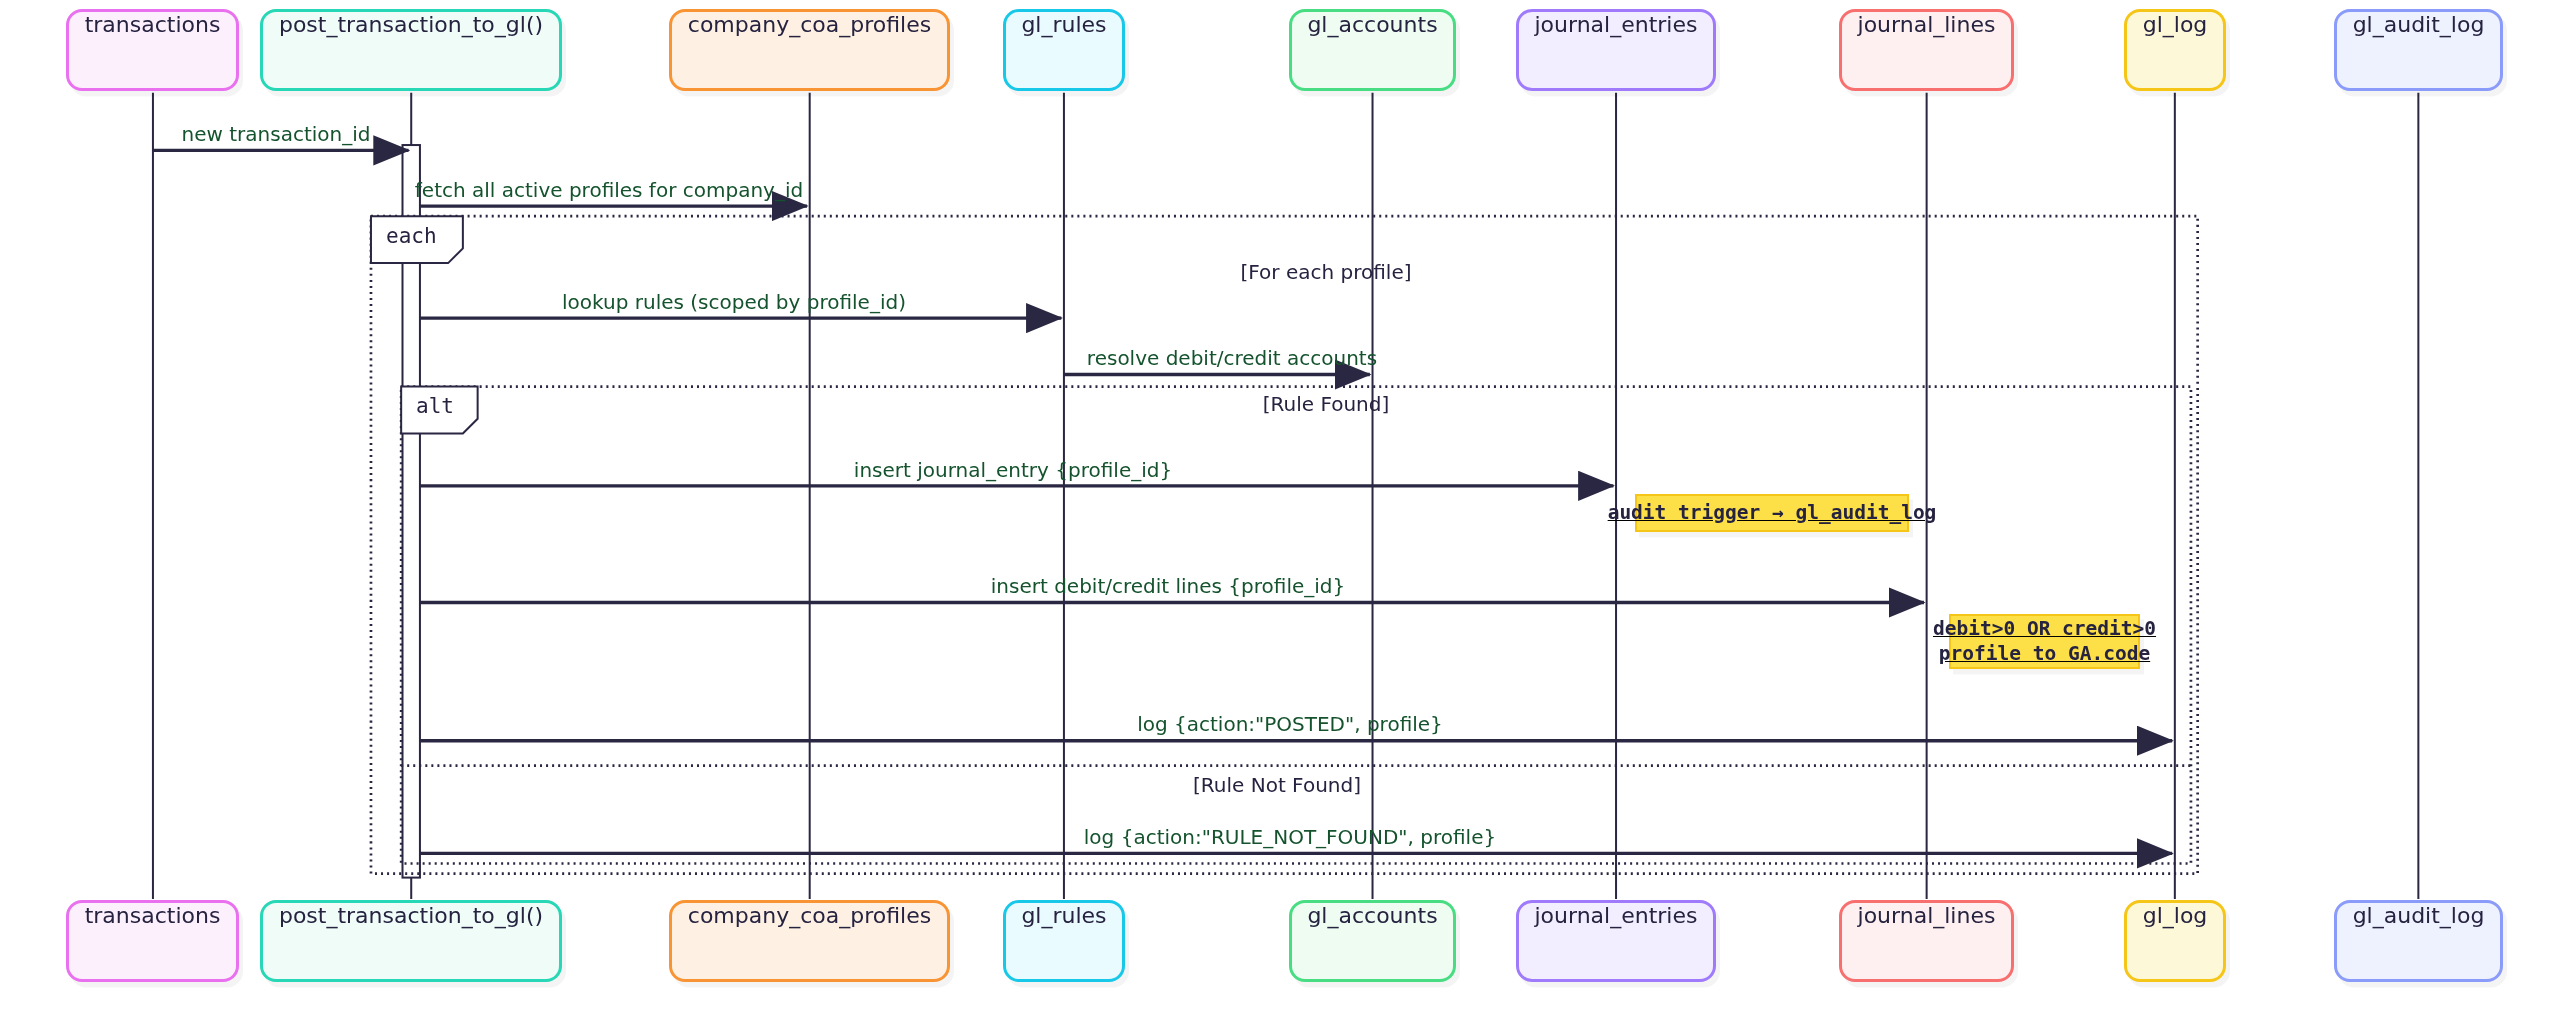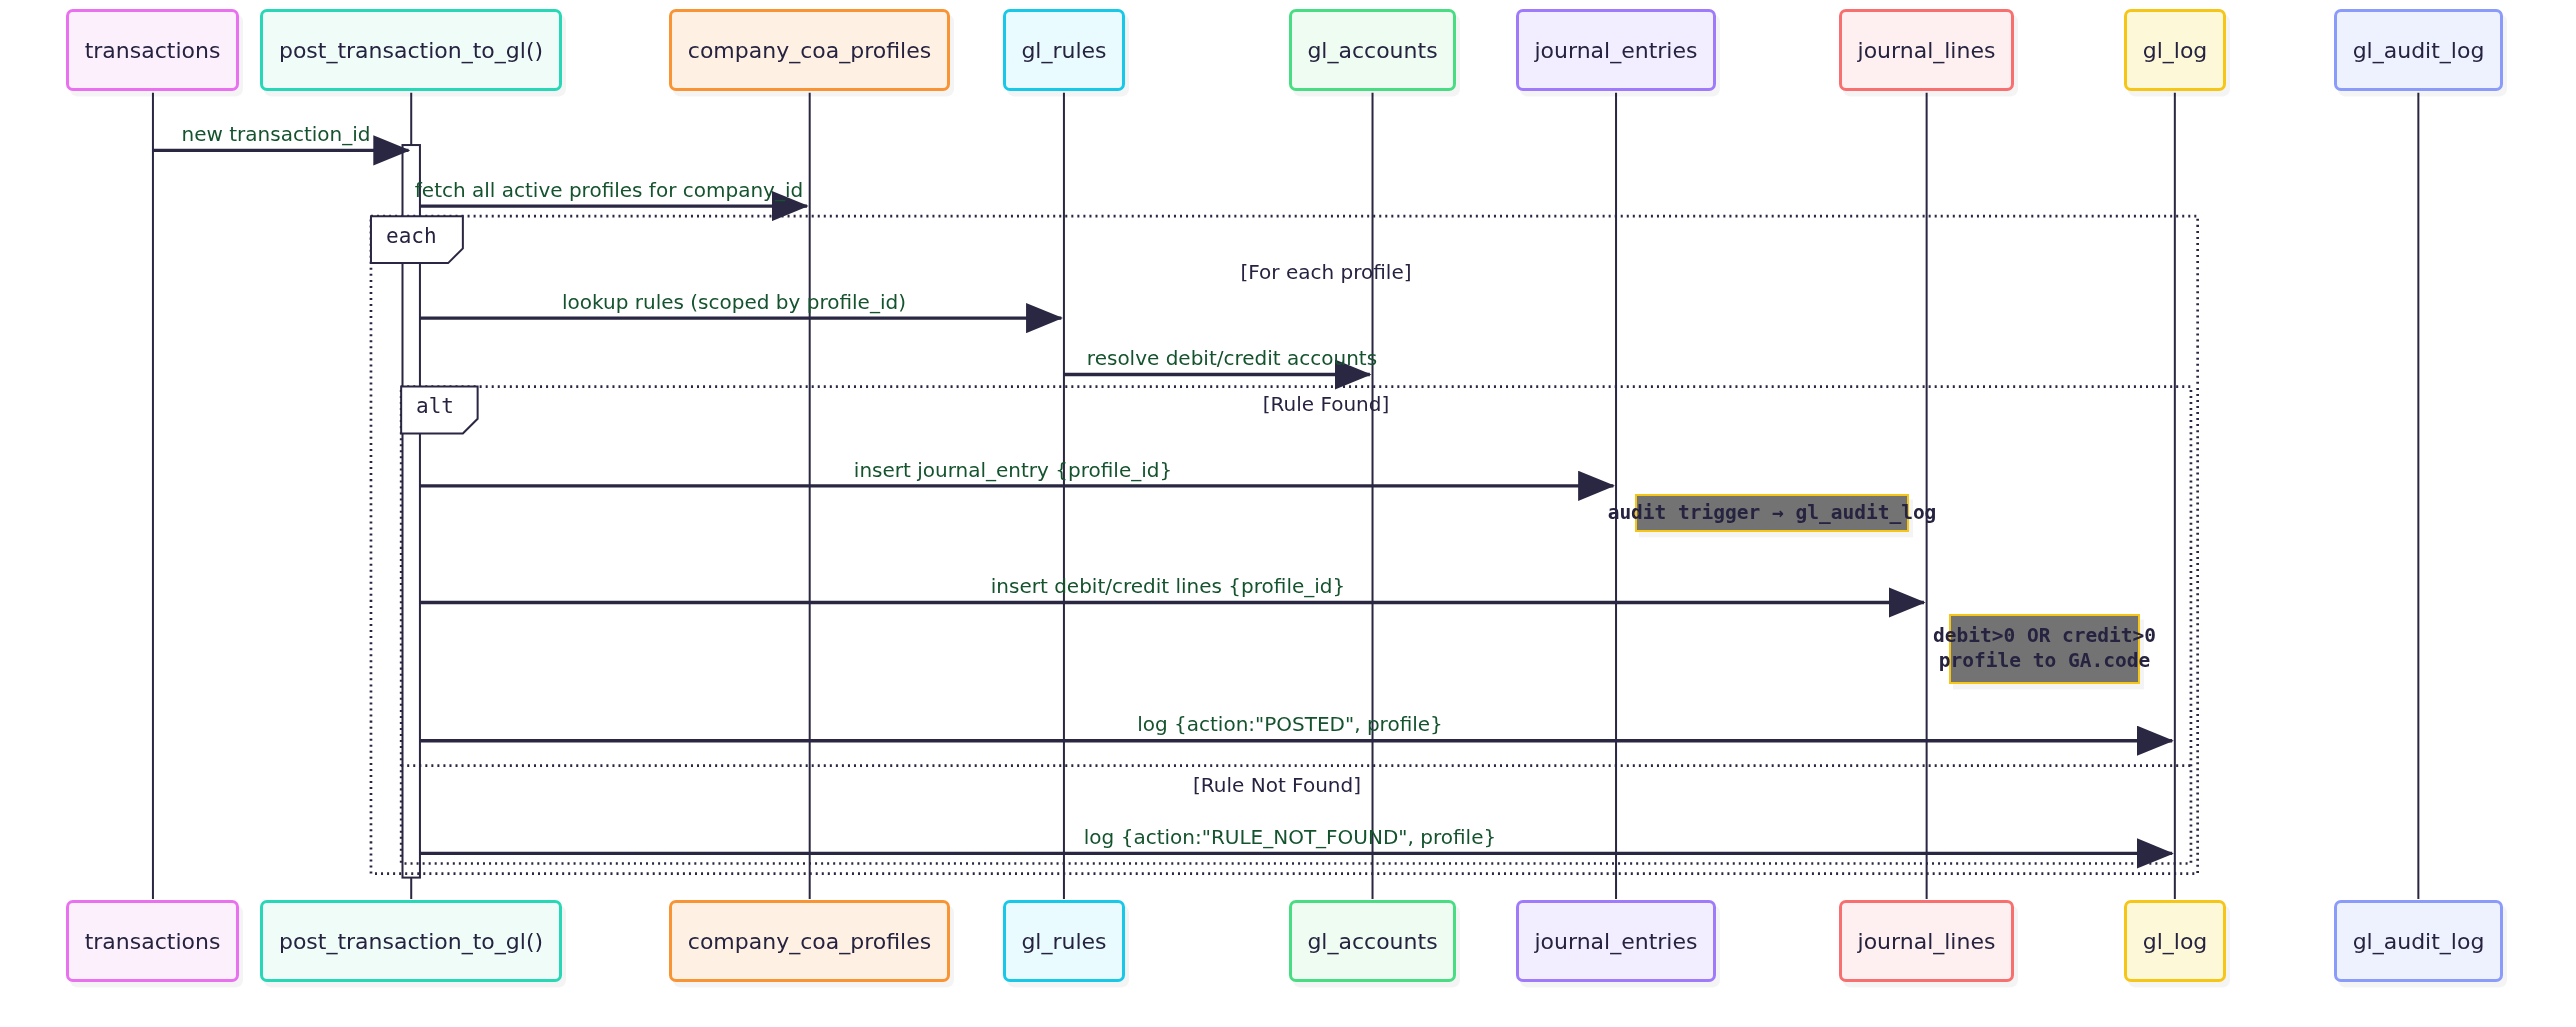--- a/index.html
+++ b/index.html
@@ -18,23 +18,22 @@
   svg#diagram {
     position: absolute;
     left: 0; top: 0;
     width: 2576px;
     height: 1028px;
   }
   .participant-box {
     position: absolute;
     border-width: 3.4px;
     border-style: solid;
-    border-radius: 7px;
+    border-radius: 16px;
     display: flex;
-    align-items: center;
     justify-content: center;
     box-shadow: 4px 5.4px 0 rgba(0,0,0,0.045);
   }
   .participant-label {
     font-size: 22px;
     color: #262340;
     white-space: nowrap;
     font-family: "DejaVu Sans", "Liberation Sans", sans-serif;
   }
   .msg-label {
@@ -55,28 +54,29 @@
   .frag-cond {
     position: absolute;
     font-size: 20px;
     color: #262340;
     white-space: nowrap;
     transform: translateX(-50%);
     font-family: "DejaVu Sans", "Liberation Sans", sans-serif;
   }
   .note-box {
     position: absolute;
-    background: #737373;
+    background: #fde047;
     border: 2.7px solid #f5c518;
     box-shadow: 4px 5.4px 0 rgba(0,0,0,0.045);
     display: flex;
     flex-direction: column;
     align-items: center;
     justify-content: center;
     padding: 2.7px 6.7px;
+    text-decoration: underline;
   }
   .note-line {
     font-size: 19.5px;
     font-weight: bold;
     color: #262340;
     white-space: nowrap;
     line-height: 1.28;
     font-family: "DejaVu Sans Mono", "Liberation Mono", monospace;
   }
 </style>
@@ -196,20 +196,20 @@
       <div class="frag-title" style="left: 386px; top: 224px;">each</div>
       <div class="frag-cond" style="left: 1326px; top: 221px; margin-top: 39px;">[For each profile]</div>
       <div class="frag-title" style="left: 416px; top: 394px;">alt</div>
       <div class="frag-cond" style="left: 1326px; top: 392px;">[Rule Found]</div>
       <div class="frag-cond" style="left: 1277px; top: 773px;">[Rule Not Found]</div>
     </div>
   <div id="notes-layer">
       <div class="note-box" style="left: 1635px; top: 494px; width: 274px; height: 38px;">
         <div class="note-line">audit trigger → gl_audit_log</div>
       </div>
-      <div class="note-box" style="left: 1949px; top: 614px; width: 191px; height: 70px;">
+      <div class="note-box" style="left: 1949px; top: 614px; width: 191px; height: 55px;">
         <div class="note-line">debit&gt;0 OR credit&gt;0</div>
         <div class="note-line">profile to GA.code</div>
       </div>
     </div>
 
 </div>
 
 
 </body></html>

